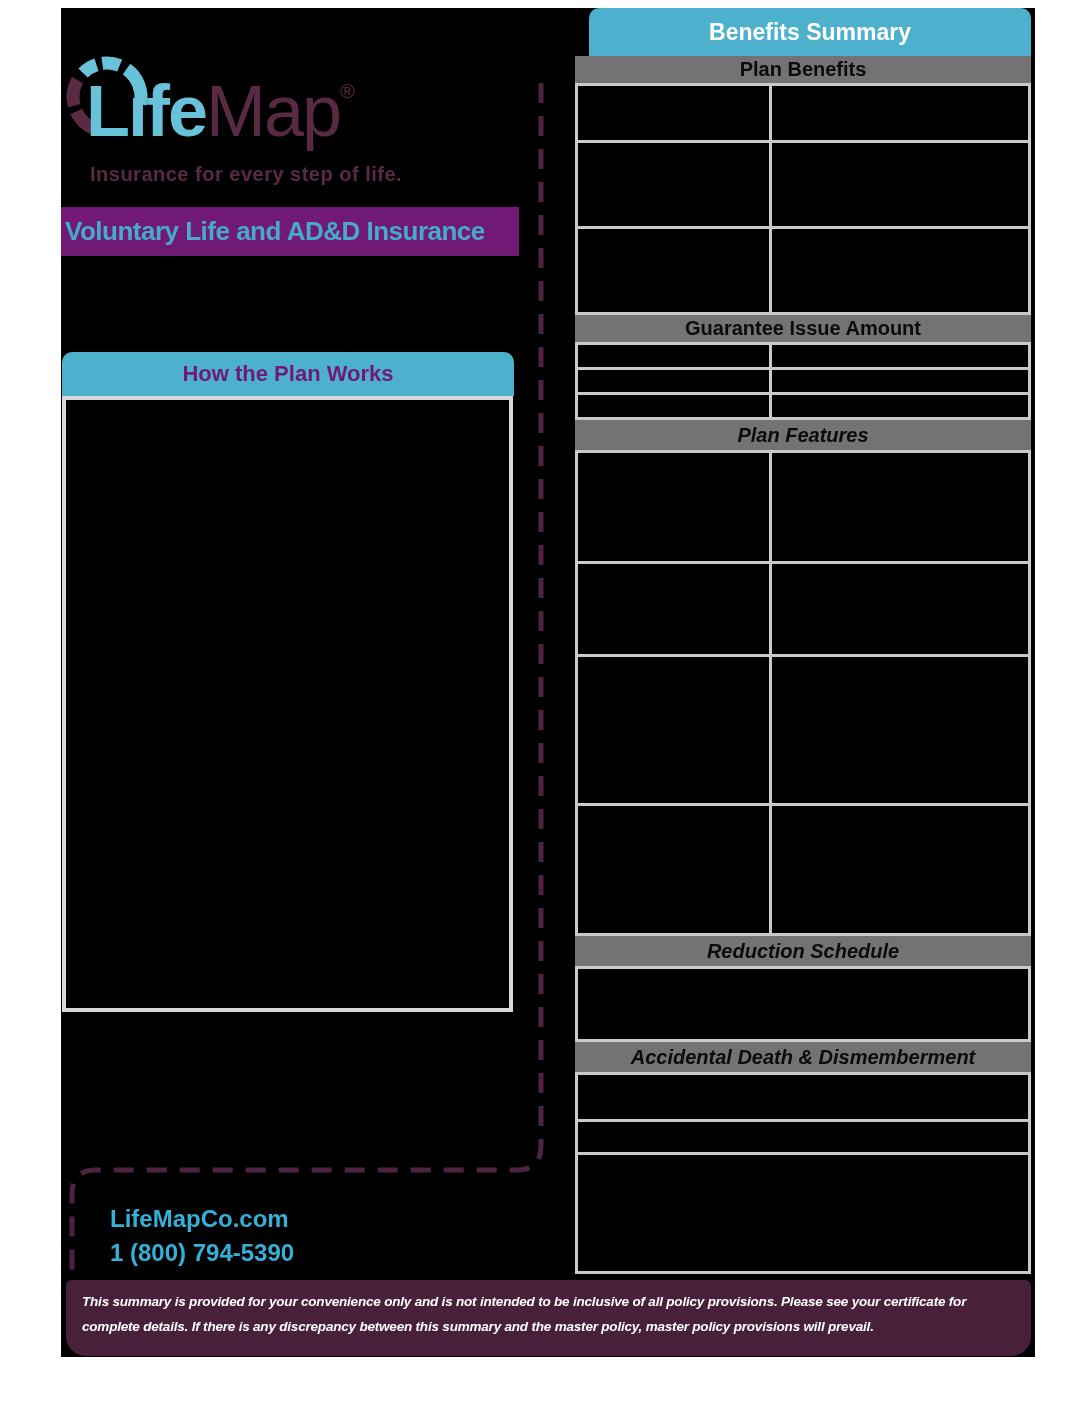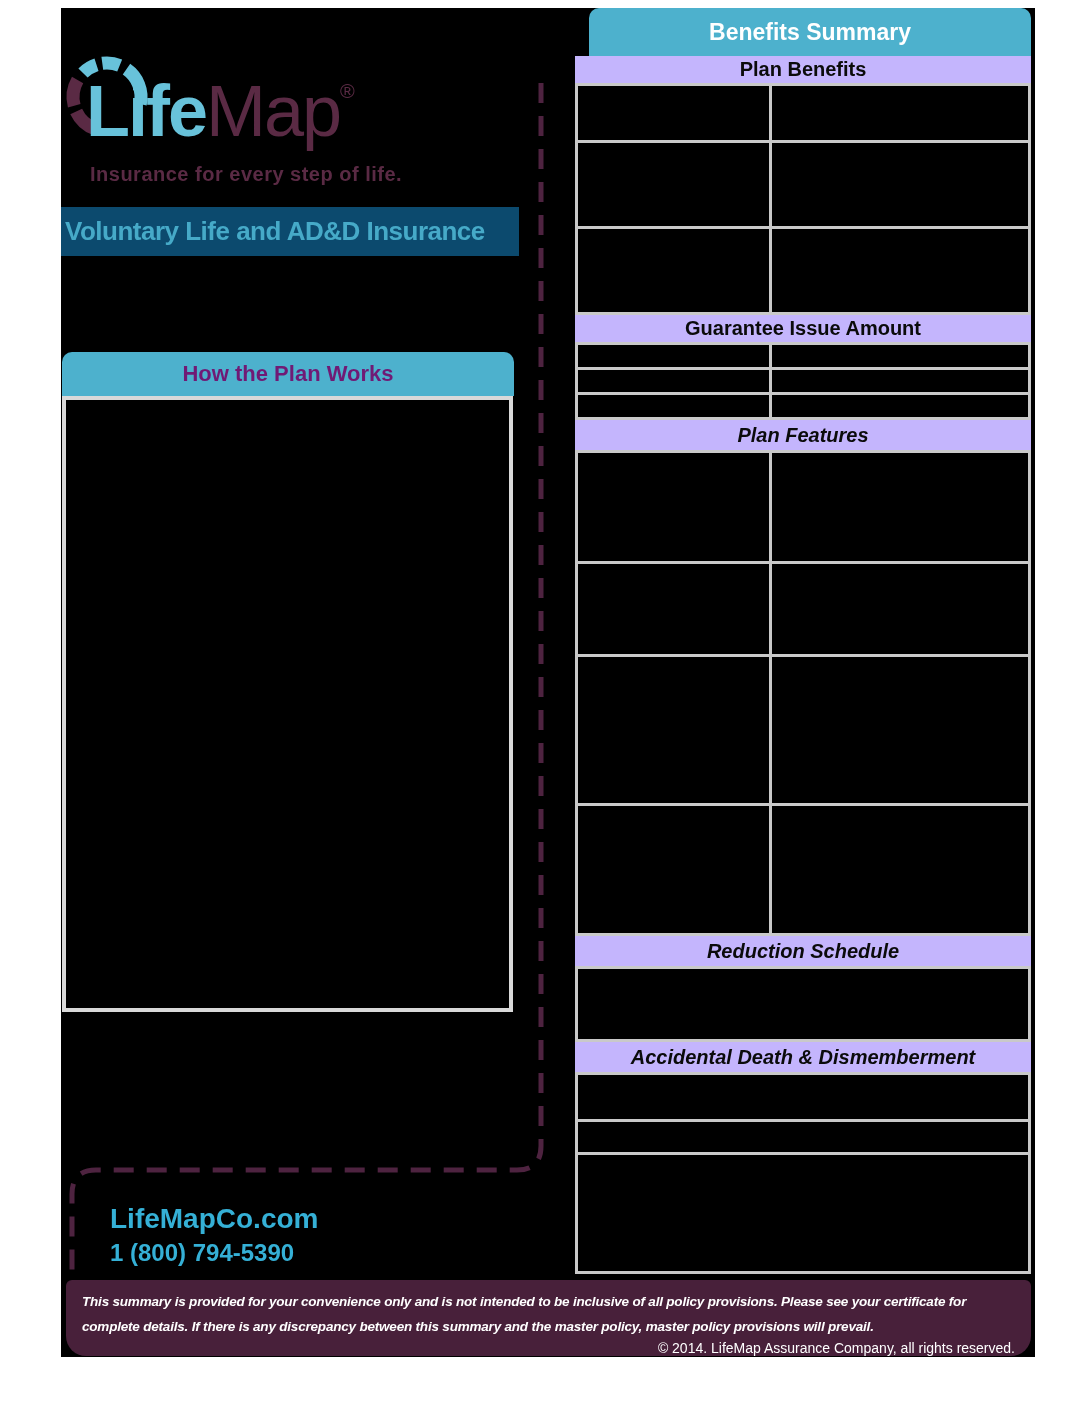--- a/index.html
+++ b/index.html
@@ -11,39 +11,39 @@
 
   
   .logo-ring{position:absolute;left:62px;top:52px;width:92px;height:92px;}
   .wordmark{position:absolute;left:86px;top:70px;white-space:nowrap;letter-spacing:-2px;}
   .wm-life{font-size:72px;font-weight:bold;color:#68c2da;}
   .wm-map{font-size:72px;font-weight:normal;color:#5a2a44;}
   .wm-reg{font-size:20px;color:#5a2a44;vertical-align:38px;letter-spacing:0;}
   .tagline{position:absolute;left:90px;top:163px;font-size:20px;font-weight:600;color:#5a2a44;letter-spacing:0.5px;}
 
   
-  .title-bar{position:absolute;left:61px;top:207px;width:458px;height:49px;background:#0c4a6e;}
+  .title-bar{position:absolute;left:61px;top:207px;width:458px;height:49px;background:#701a75;}
   .title-bar span{display:block;line-height:49px;padding-left:4px;font-size:26px;font-weight:bold;
     letter-spacing:-0.5px;color:#46aac8;}
   .how-header{position:absolute;left:62px;top:352px;width:452px;height:44px;background:#4db1cd;
     border-radius:10px 10px 0 0;color:#701a75;font-size:22px;font-weight:bold;text-align:center;line-height:44px;}
   .how-box{position:absolute;left:62px;top:396px;width:451px;height:616px;background:#000;
     border:4px solid #d9d9d9;box-sizing:border-box;}
 
   .dash-path{position:absolute;left:0;top:0;width:1088px;height:1408px;pointer-events:none;}
 
   .contact{position:absolute;left:110px;top:1202px;color:#35b0d6;font-weight:bold;}
-  .contact .site{font-size:28px;line-height:34px;text-align:center;}
+  .contact .site{font-size:24px;line-height:34px;}
   .contact .phone{font-size:24px;line-height:34px;}
 
   
   .benefits{position:absolute;left:575px;top:8px;width:456px;}
   .ben-header{height:48px;background:#4db1cd;border-radius:10px 10px 0 0;color:#fff;
     font-size:23px;font-weight:bold;text-align:center;line-height:48px;margin-left:14px;}
-  .sec-bar{height:27px;background:#c4b5fd;color:#0b0b0b;font-size:20px;font-weight:bold;
+  .sec-bar{height:27px;background:#737373;color:#0b0b0b;font-size:20px;font-weight:bold;
     text-align:center;line-height:27px;}
   .sec-bar.tall{height:30px;line-height:30px;font-style:italic;}
   .rows{background:#c9c9c9;padding:3px;display:flex;flex-direction:column;gap:3px;}
   .trow{display:flex;gap:3px;}
   .cell{background:#000;}
   .c1{width:191px;flex:none;}
   .c2{flex:1;}
   .full{flex:1;}
   .pb-r1{height:54px}.pb-r2{height:83px}.pb-r3{height:83px}
   .gi-r{height:22px}
@@ -162,15 +162,14 @@
     </div>
   </div>
 
   <div class="contact">
     <div class="site">LifeMapCo.com</div>
     <div class="phone">1 (800) 794-5390</div>
   </div>
 
   <div class="footer">
     <div class="disclaimer">This summary is provided for your convenience only and is not intended to be inclusive of all policy provisions.  Please see your certificate for complete details.  If there is any discrepancy between this summary and the master policy, master policy provisions will prevail.</div>
-    <div class="copyright">© 2014.  LifeMap Assurance Company, all rights reserved.</div>
   </div>
 </div>
 
 </body></html>

